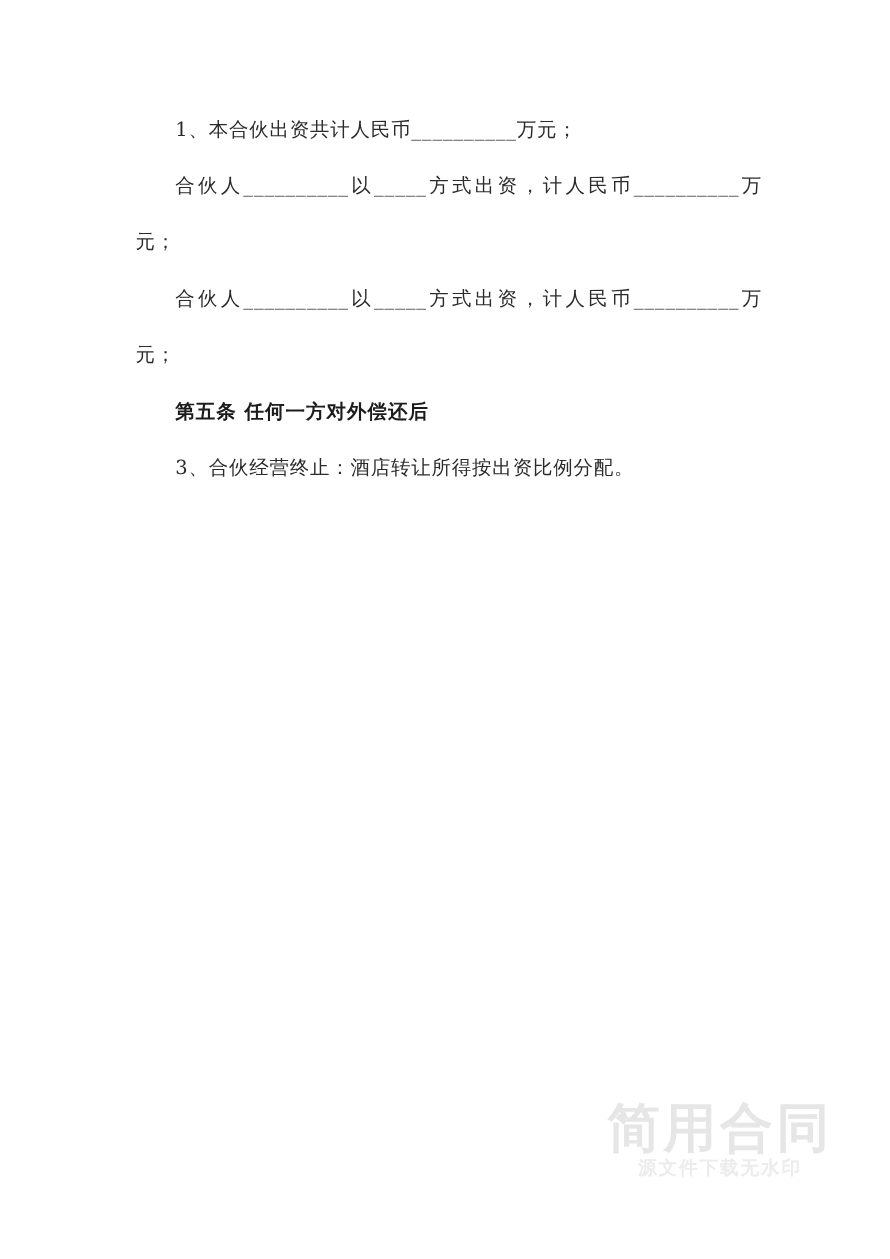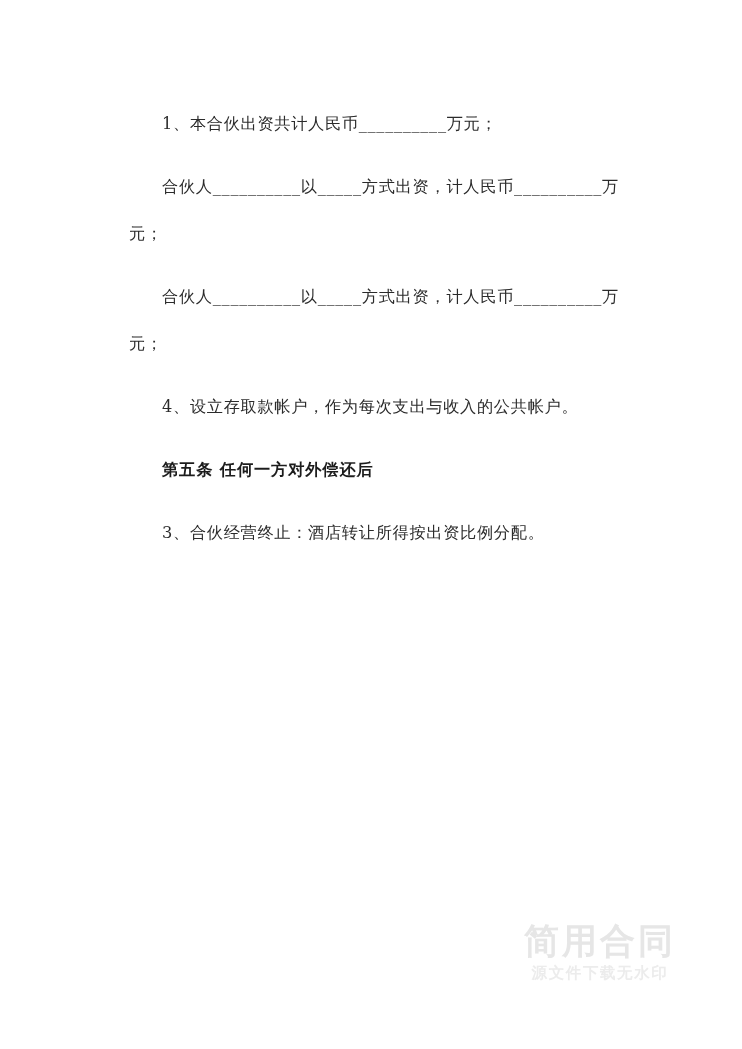--- a/index.html
+++ b/index.html
@@ -22,21 +22,21 @@
   }
 
   #doc-body {
     position: absolute;
     left: 113px;
     top: 84px;
     width: 522px;
   }
 
   .para {
-    margin: 16px;
+    margin: 0;
     font-size: 16.2px;
     line-height: 47px;
     color: #2b2b2b;
     text-align: justify;
     text-justify: inter-ideograph;
     letter-spacing: 0.7px;
     font-weight: normal;
     word-break: break-all;
     -webkit-font-smoothing: antialiased;
   }
@@ -57,21 +57,21 @@
     position: absolute;
     left: 505px;
     top: 921px;
     width: 190px;
     user-select: none;
     pointer-events: none;
     text-align: center;
     font-family: "DejaVu Sans", "Liberation Sans", sans-serif;
   }
   #wm-main {
-    font-size: 35px;
+    font-size: 44px;
     font-weight: bold;
     color: #e6e6e6;
     letter-spacing: 3px;
     line-height: 40px;
     white-space: nowrap;
   }
   #wm-sub {
     font-size: 15.5px;
     font-weight: bold;
     color: #ececec;
@@ -88,21 +88,20 @@
   <div id="doc-body">
 
     <p class="para indent">1、本合伙出资共计人民币__________万元；</p>
 
 
     <p class="para indent">合伙人__________以_____方式出资，计人民币__________万元；</p>
 
     <p class="para indent">合伙人__________以_____方式出资，计人民币__________万元；</p>
 
 
-    <p class="para indent">4、设立存取款帐户，作为每次支出与收入的公共帐户。</p>
 
     <p class="para heading">第五条 任何一方对外偿还后</p>
 
 
 
 
     <p class="para indent">3、合伙经营终止：酒店转让所得按出资比例分配。</p>
 
   </div>
 

